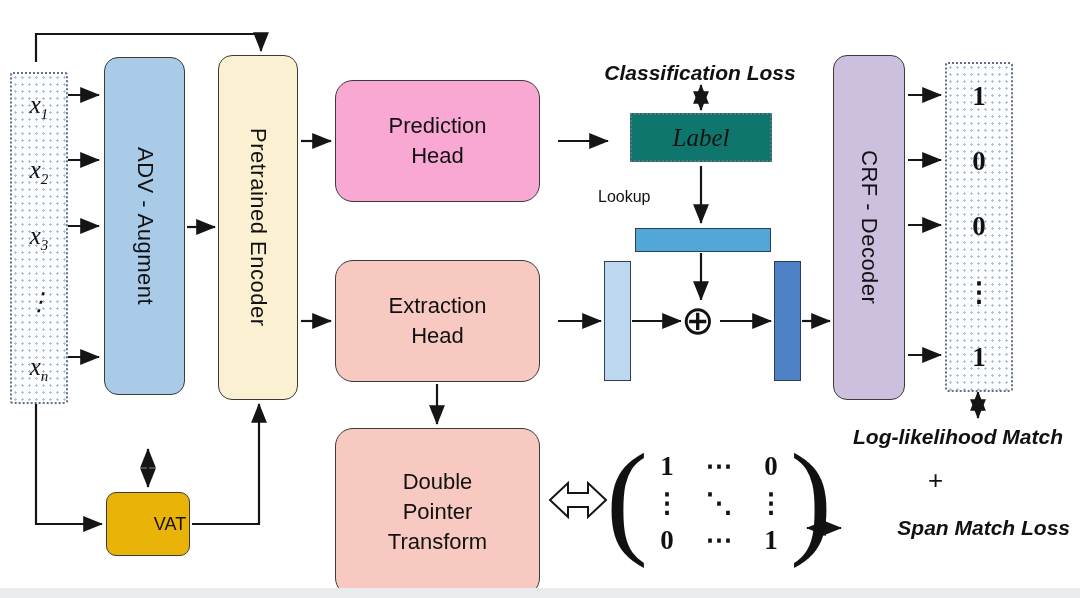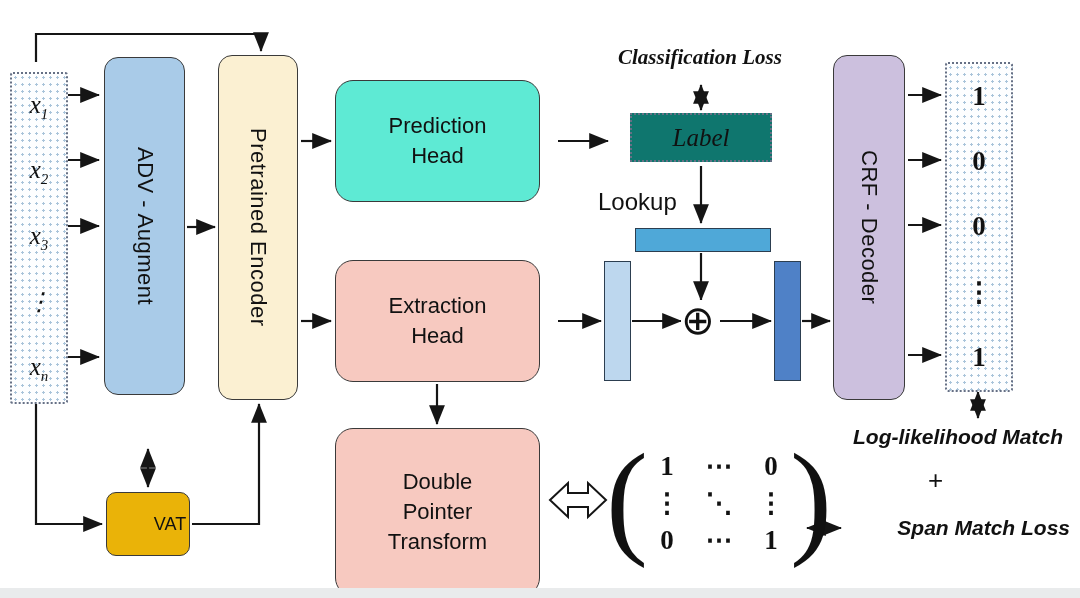--- a/index.html
+++ b/index.html
@@ -25,21 +25,21 @@
     background-color:#fdfeff;
     background-image:radial-gradient(circle,#a9c4da 1px,transparent 1.3px);
     background-size:7px 7px;
     display:flex;flex-direction:column;justify-content:space-around;align-items:center;
   }
   .token{font-family:"Liberation Serif",serif;font-style:italic;font-size:25px;line-height:1;}
   .token sub{font-size:15px;font-style:italic;}
   .outval{font-family:"Liberation Serif",serif;font-weight:600;font-size:27px;line-height:1;}
 
   .loss{position:absolute;font-size:21px;font-weight:700;font-style:italic;text-align:center;}
-  .plain-note{position:absolute;font-size:24px;}
+  .plain-note{position:absolute;font-size:16px;}
 
   .bar{position:absolute;box-sizing:border-box;border:1.5px solid #2c3e50;}
 
   .oplus{position:absolute;font-size:40px;line-height:40px;font-family:"DejaVu Sans",sans-serif;
          background:#fff;display:block;}
 
   .labelbox{
     position:absolute;box-sizing:border-box;border:2px dotted #667085;background:#0f766e;
     display:flex;align-items:center;justify-content:center;
     font-family:"Liberation Serif",serif;font-style:italic;font-size:25px;
@@ -127,38 +127,38 @@
   </div>
 
   <div class="box r14" style="left: 104px; top: 57px; width: 81px; height: 338px; background-color: rgb(169, 203, 232);">
     <span class="vtext">ADV - Augment</span>
   </div>
 
   <div class="box r14" style="left: 218px; top: 55px; width: 80px; height: 345px; background-color: rgb(251, 240, 210);">
     <span class="vtext">Pretrained Encoder</span>
   </div>
 
-  <div class="box r18" style="left: 335px; top: 80px; width: 205px; height: 122px; background-color: #5eead4;">
+  <div class="box r18" style="left: 335px; top: 80px; width: 205px; height: 122px; background-color: #f9a8d4;">
     <span class="head-label">Prediction Head</span>
   </div>
 
   <div class="box r18" style="left: 335px; top: 260px; width: 205px; height: 122px; background-color: rgb(247, 201, 192);">
     <span class="head-label">Extraction Head</span>
   </div>
 
   <div class="box r18" style="left: 335px; top: 428px; width: 205px; height: 168px; background-color: rgb(247, 201, 192);">
     <span class="dpt-label">Double Pointer Transform</span>
   </div>
 
 
   <div class="box r10" style="left: 106px; top: 492px; width: 84px; height: 64px; font-size: 18px; background-color: #eab308; padding-left: 44px;">
     <span>VAT</span>
   </div>
 
-  <div class="loss" style="left:560px;top:45px;width:280px;font-family:Liberation Serif, serif;">Classification Loss</div>
+  <div class="loss" style="left:560px;top:61px;width:280px;">Classification Loss</div>
 
   <div class="labelbox" style="left:630px;top:113px;width:142px;height:49px;">
     <span>Label</span>
   </div>
 
   <div class="plain-note" style="left:598px;top:188px;">Lookup</div>
 
   <div class="bar" style="left: 635px; top: 228px; width: 136px; height: 24px; background-color: rgb(79, 168, 216);"></div>
 
   <div class="bar" style="left: 604px; top: 261px; width: 27px; height: 120px; background-color: rgb(189, 215, 238);"></div>

